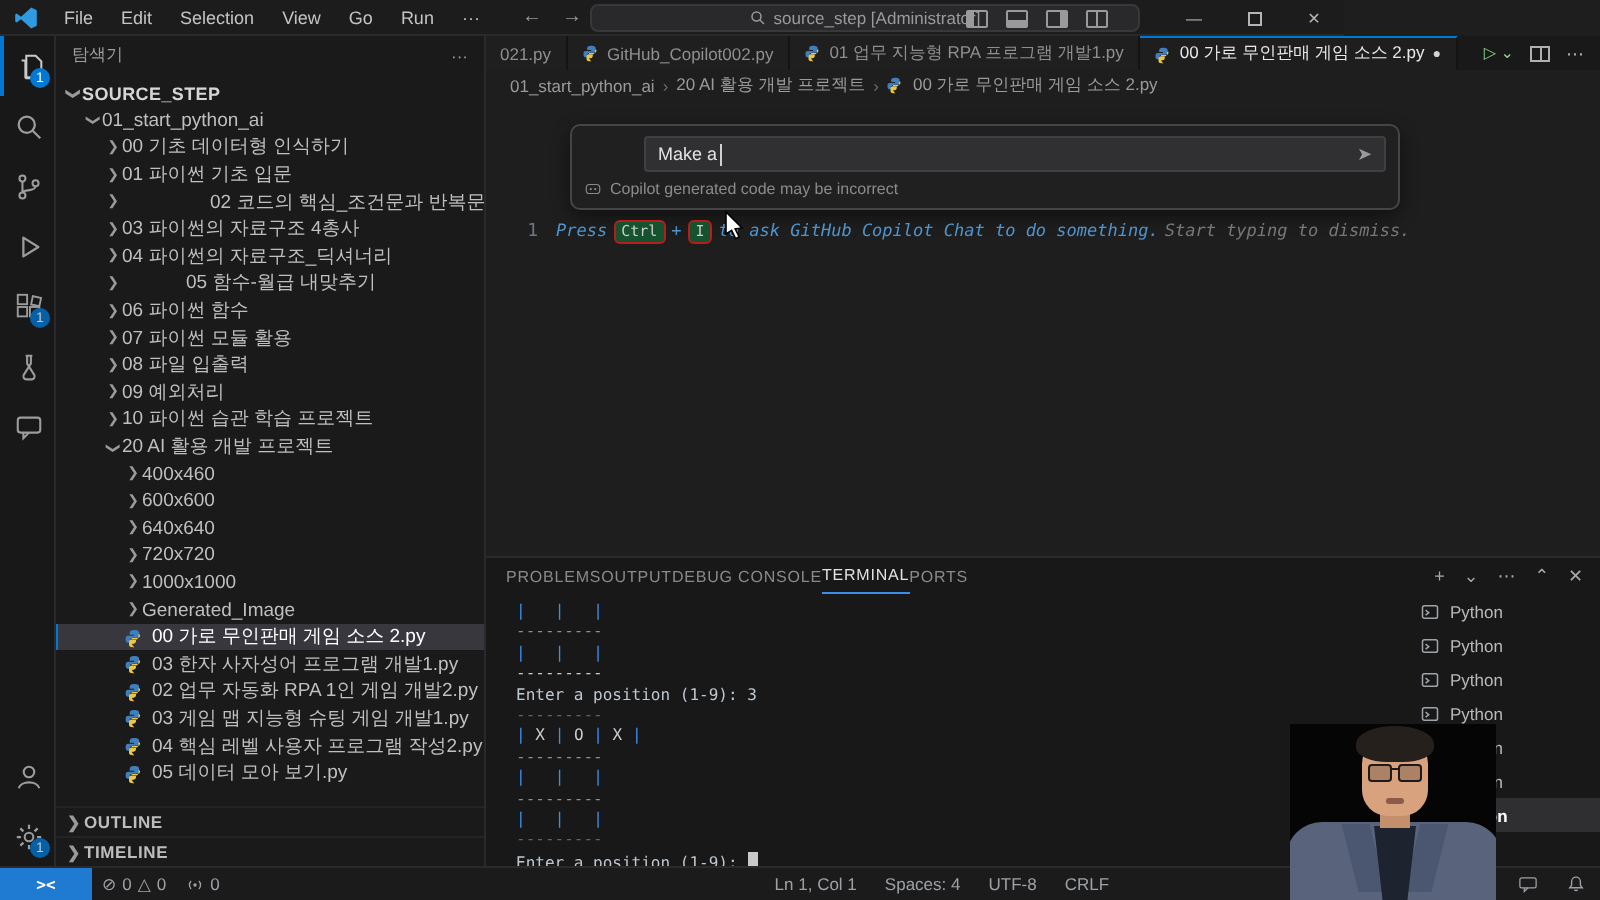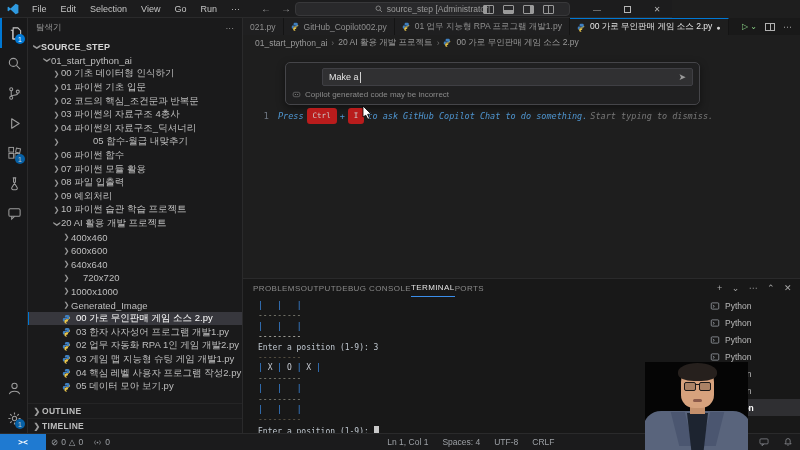--- a/index.html
+++ b/index.html
@@ -90,22 +90,22 @@
   #chat-input .spacer { flex:1; }
   #chat-send { color:#9a9a9a; font-size:9px; }
   #chat-hint { display:flex; align-items:center; gap:4px; margin-top:4px; color:#8b8b8b; font-size:8px; }
   #chat-hint svg { width:9px; height:9px; }
   
   #code-line { position:absolute; left:0; top:91px; right:0; height:14px; display:flex; align-items:center; }
   #line-num { width:26px; text-align:right; color:#6e7681; font-size:9px;
     font-family:"DejaVu Sans Mono", monospace; }
   #ghost { margin-left:9px; display:flex; align-items:center; gap:3px;
     font-family:"DejaVu Sans Mono", monospace; font-size:8.5px; font-style:italic; color:#4e94ce; white-space:nowrap; }
-  #ghost .key { font-style:normal; border:3px solid #b91c1c; border-radius:3px; padding:0 3px;
-    font-size:7.5px; color:#cccccc; background:#b91c1c; line-height:10px; }
+  #ghost .key { font-style:normal; border:1px solid #b91c1c; border-radius:3px; padding:0 3px;
+    font-size:7.5px; color:#cccccc; background:#14532d; line-height:10px; }
   #ghost .dim { color:#777777; }
   
   #mouse { position:absolute; left:362px; top:105px; z-index:60; }
   
   #panel { position:absolute; left:243px; top:278px; width:557px; height:155px;
     background:#181818; border-top:1px solid #2a2a2b; }
   #panel-tabs { height:18px; display:flex; align-items:center; padding-left:10px; gap:0;
     font-size:8px; letter-spacing:.4px; color:#8a8a8a; }
   .ptab { line-height:17px; }
   .ptab.active { color:#e2e2e2; border-bottom:1px solid #3b8eea; }
@@ -284,21 +284,21 @@
           <span>01_start_python_ai</span>
         </div>
         <div class="tree-row" style="padding-left: 24px;">
           <span class="chev" style="font-size: 7px;">❯</span>
           <span>00 기초 데이터형 인식하기</span>
         </div>
         <div class="tree-row" style="padding-left: 24px;">
           <span class="chev" style="font-size: 7px;">❯</span>
           <span>01 파이썬 기초 입문</span>
         </div>
-        <div class="tree-row" style="padding-left: 24px;">
+        <div class="tree-row" style="padding-left: 24px; gap: 44px;">
           <span class="chev" style="font-size: 7px;">❯</span>
           <span>02 코드의 핵심_조건문과 반복문</span>
         </div>
         <div class="tree-row" style="padding-left: 24px;">
           <span class="chev" style="font-size: 7px;">❯</span>
           <span>03 파이썬의 자료구조 4총사</span>
         </div>
         <div class="tree-row" style="padding-left: 24px;">
           <span class="chev" style="font-size: 7px;">❯</span>
           <span>04 파이썬의 자료구조_딕셔너리</span>
@@ -336,21 +336,21 @@
           <span>400x460</span>
         </div>
         <div class="tree-row" style="padding-left: 34px;">
           <span class="chev" style="font-size: 7px;">❯</span>
           <span>600x600</span>
         </div>
         <div class="tree-row" style="padding-left: 34px;">
           <span class="chev" style="font-size: 7px;">❯</span>
           <span>640x640</span>
         </div>
-        <div class="tree-row" style="padding-left: 34px; gap: 12px;">
+        <div class="tree-row" style="padding-left: 34px;">
           <span class="chev" style="font-size: 7px;">❯</span>
           <span>720x720</span>
         </div>
         <div class="tree-row" style="padding-left: 34px;">
           <span class="chev" style="font-size: 7px;">❯</span>
           <span>1000x1000</span>
         </div>
         <div class="tree-row" style="padding-left: 34px;">
           <span class="chev" style="font-size: 7px;">❯</span>
           <span>Generated_Image</span>

